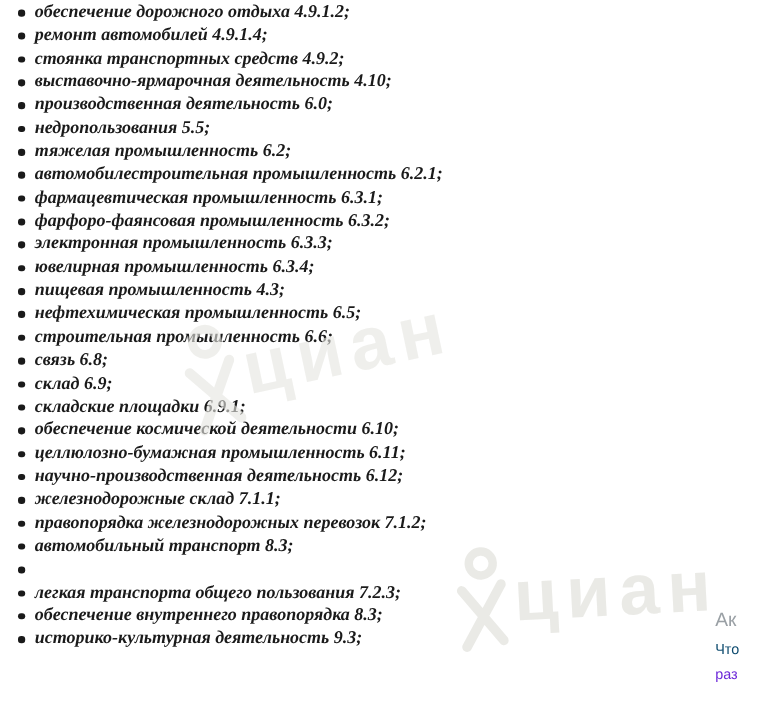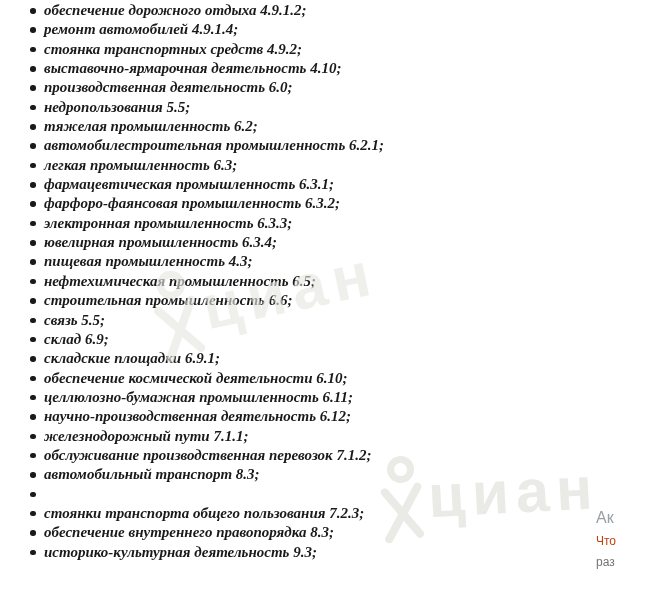--- a/index.html
+++ b/index.html
@@ -4,21 +4,21 @@
 <style>
   html, body { margin:0; padding:0; }
   body {
     width:650px; height:601px;
     background:#ffffff;
     overflow:hidden;
     position:relative;
     font-family:"Liberation Serif", serif;
   }
   ul.bullet-list {
-    margin:0; padding:1px 0 0 44px;
+    margin:0; padding:1px 0 0 29px;
     list-style:none;
     position:relative;
     z-index:1;
   }
   ul.bullet-list li {
     position:relative;
     height:19.35px;
     line-height:19.35px;
     font-weight:bold;
     font-style:italic;
@@ -57,56 +57,55 @@
     color:rgba(231,231,227,0.88);
   }
   .frag {
     position:absolute;
     z-index:3;
     left:596px;
     font-family:"Liberation Sans", sans-serif;
     white-space:nowrap;
   }
   .frag-1 { top:509px; font-size:16px; color:#9aa0a5; }
-  .frag-2 { top:534px; font-size:12px; color:#c2410c;text-align:right; }
-  .frag-3 { top:555px; font-size:12px; color:#737373; }
+  .frag-2 { top:534px; font-size:12px; color:#0c4a6e;text-align:right; }
+  .frag-3 { top:555px; font-size:12px; color:#6d28d9; }
 </style>
 </head>
 <body>
 
 <div>
 
   <ul class="bullet-list">
     <li><span class="bullet"></span><span>обеспечение дорожного отдыха 4.9.1.2;</span></li>
     <li><span class="bullet"></span><span>ремонт автомобилей 4.9.1.4;</span></li>
     <li><span class="bullet"></span><span>стоянка транспортных средств 4.9.2;</span></li>
     <li><span class="bullet"></span><span>выставочно-ярмарочная деятельность 4.10;</span></li>
     <li><span class="bullet"></span><span>производственная деятельность 6.0;</span></li>
     <li><span class="bullet"></span><span>недропользования 5.5;</span></li>
     <li><span class="bullet"></span><span>тяжелая промышленность 6.2;</span></li>
     <li><span class="bullet"></span><span>автомобилестроительная промышленность 6.2.1;</span></li>
-    <li><span class="bullet"></span><span>легкая промышленность 6.3;</span></li>
     <li><span class="bullet"></span><span>фармацевтическая промышленность 6.3.1;</span></li>
     <li><span class="bullet"></span><span>фарфоро-фаянсовая промышленность 6.3.2;</span></li>
     <li><span class="bullet"></span><span>электронная промышленность 6.3.3;</span></li>
     <li><span class="bullet"></span><span>ювелирная промышленность 6.3.4;</span></li>
     <li><span class="bullet"></span><span>пищевая промышленность 4.3;</span></li>
     <li><span class="bullet"></span><span>нефтехимическая промышленность 6.5;</span></li>
     <li><span class="bullet"></span><span>строительная промышленность 6.6;</span></li>
-    <li><span class="bullet"></span><span>связь 5.5;</span></li>
+    <li><span class="bullet"></span><span>связь 6.8;</span></li>
     <li><span class="bullet"></span><span>склад 6.9;</span></li>
     <li><span class="bullet"></span><span>складские площадки 6.9.1;</span></li>
     <li><span class="bullet"></span><span>обеспечение космической деятельности 6.10;</span></li>
     <li><span class="bullet"></span><span>целлюлозно-бумажная промышленность 6.11;</span></li>
     <li><span class="bullet"></span><span>научно-производственная деятельность 6.12;</span></li>
-    <li><span class="bullet"></span><span>железнодорожный пути 7.1.1;</span></li>
-    <li><span class="bullet"></span><span>обслуживание производственная перевозок 7.1.2;</span></li>
+    <li><span class="bullet"></span><span>железнодорожные склад 7.1.1;</span></li>
+    <li><span class="bullet"></span><span>правопорядка железнодорожных перевозок 7.1.2;</span></li>
     <li><span class="bullet"></span><span>автомобильный транспорт 8.3;</span></li>
     <li><span class="bullet"></span></li>
-    <li><span class="bullet"></span><span>стоянки транспорта общего пользования 7.2.3;</span></li>
+    <li><span class="bullet"></span><span>легкая транспорта общего пользования 7.2.3;</span></li>
     <li><span class="bullet"></span><span>обеспечение внутреннего правопорядка 8.3;</span></li>
     <li><span class="bullet"></span><span>историко-культурная деятельность 9.3;</span></li>
   </ul>
 
   <div class="wm wm-center">
     <svg width="46" height="92" viewBox="0 0 44 88" aria-hidden="true">
       <circle cx="24" cy="15" r="10" fill="none" stroke="currentColor" stroke-width="7"></circle>
       <path d="M7 37 L40 80 M40 33 L9 84" stroke="currentColor" stroke-width="8" fill="none" stroke-linecap="round"></path>
     </svg>
     <span class="wm-text">циан</span>

